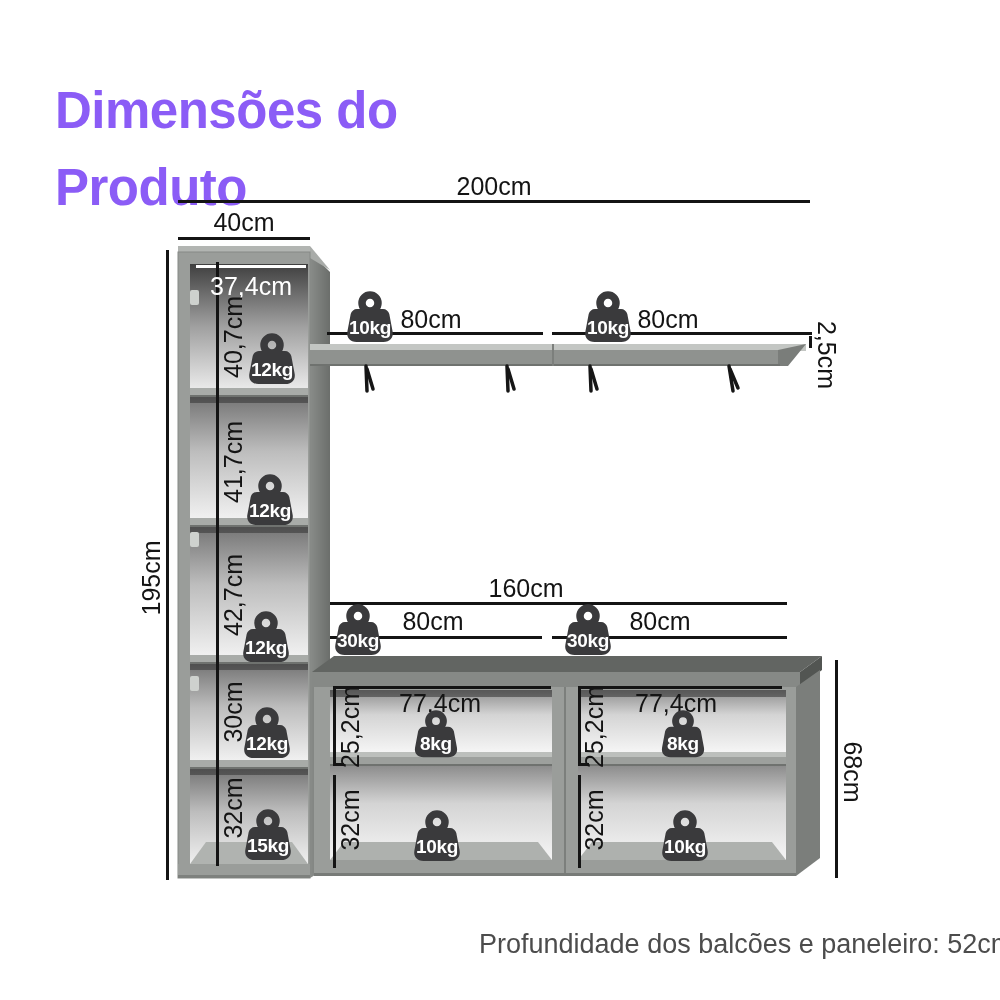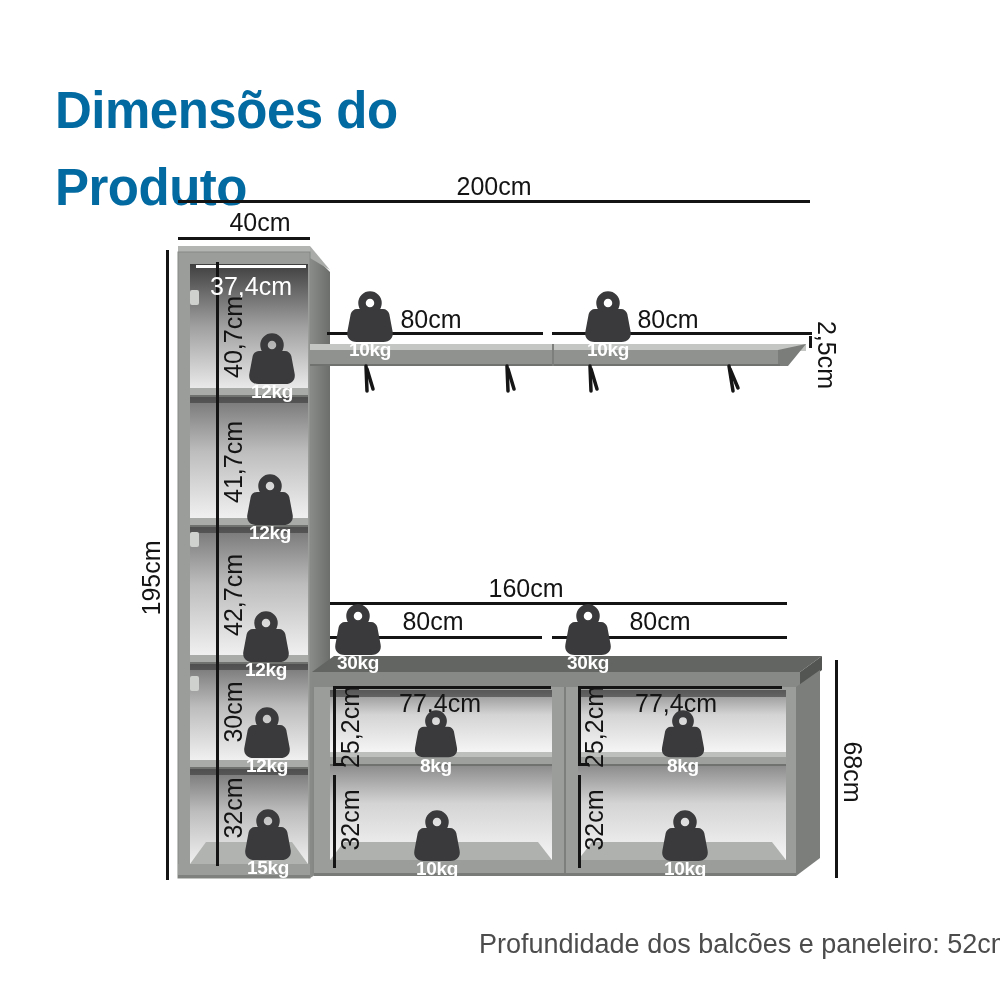--- a/index.html
+++ b/index.html
@@ -1,33 +1,33 @@
 <!DOCTYPE html>
 <html><head>
 <meta charset="utf-8">
 <style>
   html,body{margin:0;padding:0;background:#ffffff;}
   #canvas{position:relative;width:1000px;height:1000px;background:#ffffff;overflow:hidden;
           font-family:"Liberation Sans", sans-serif;}
   #furniture{position:absolute;left:0;top:0;}
   .title{position:absolute;left:55px;top:38px;width:470px;font-size:51px;line-height:77px;
-         font-weight:700;color:#0369a1;letter-spacing:-0.5px;}
+         font-weight:700;color:#8b5cf6;letter-spacing:-0.5px;}
   .hline{position:absolute;height:3px;background:#141414;}
   .vline{position:absolute;width:3px;background:#141414;}
   .tick{position:absolute;background:#141414;}
   .dim{position:absolute;font-size:25px;color:#141414;white-space:nowrap;
        transform:translate(-50%,-50%);}
   .dim.rot{transform:translate(-50%,-50%) rotate(-90deg);}
   .dim.rotcw{transform:translate(-50%,-50%) rotate(90deg);}
   .dim.white{color:#ffffff;}
   .wline{position:absolute;height:3px;background:#ffffff;}
   .badge{position:absolute;width:54px;height:54px;}
   .badge svg{position:absolute;left:0;top:0;}
   .badge span{position:absolute;left:50%;top:37px;transform:translate(-50%,-50%);
-              font-weight:700;font-size:19px;color:#ffffff;letter-spacing:-0.3px;margin-top:22px;}
+              font-weight:700;font-size:19px;color:#ffffff;letter-spacing:-0.3px;}
   .foot{position:absolute;top:929px;font-size:27px;color:#4c4c4c;white-space:nowrap;}
 </style>
 </head>
 <body>
 
 <div id="canvas">
 
   <svg id="furniture" width="1000" height="1000" viewBox="0 0 1000 1000">
     <defs>
       <linearGradient id="gIntDark" x1="0" y1="0" x2="0" y2="1">
@@ -154,21 +154,21 @@
   <div class="hline" style="left:578px;top:686px;width:204px;"></div>
   <div class="vline" style="left:333px;top:686px;height:80px;"></div>
   <div class="vline" style="left:578px;top:686px;height:80px;"></div>
   <div class="tick" style="left:333px;top:763px;width:11px;height:3px;"></div>
   <div class="tick" style="left:578px;top:763px;width:11px;height:3px;"></div>
   <div class="vline" style="left:333px;top:775px;height:93px;"></div>
   <div class="vline" style="left:578px;top:775px;height:93px;"></div>
   <div class="vline" style="left:835px;top:660px;height:218px;"></div>
 
   <div class="dim" style="left:494px;top:186px;">200cm</div>
-  <div class="dim" style="left:260px;top:222px;">40cm</div>
+  <div class="dim" style="left:244px;top:222px;">40cm</div>
   <div class="dim white" style="left:251px;top:286px;">37,4cm</div>
   <div class="dim rot" style="left:151px;top:578px;">195cm</div>
 
   <div class="dim rot" style="left:233px;top:337px;">40,7cm</div>
   <div class="dim rot" style="left:233px;top:462px;">41,7cm</div>
   <div class="dim rot" style="left:233px;top:595px;">42,7cm</div>
   <div class="dim rot" style="left:233px;top:712px;">30cm</div>
   <div class="dim rot" style="left:233px;top:808px;">32cm</div>
 
   <div class="dim" style="left:431px;top:319px;">80cm</div>

